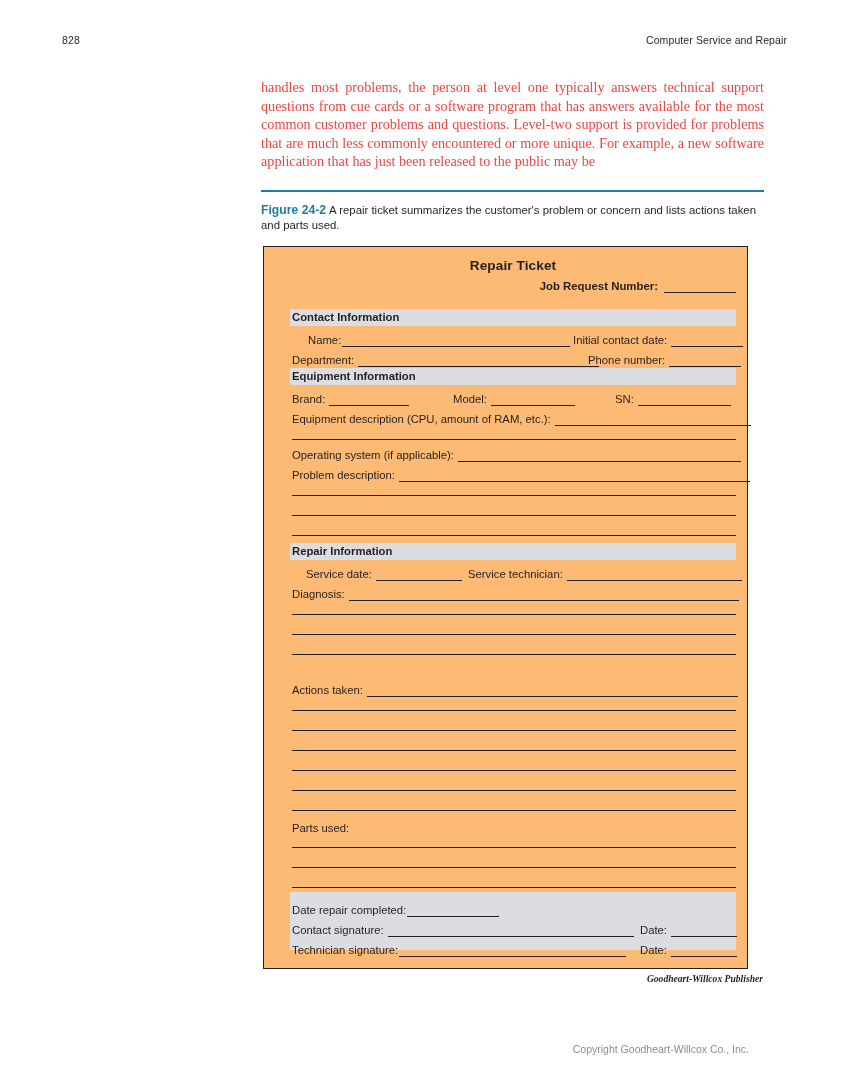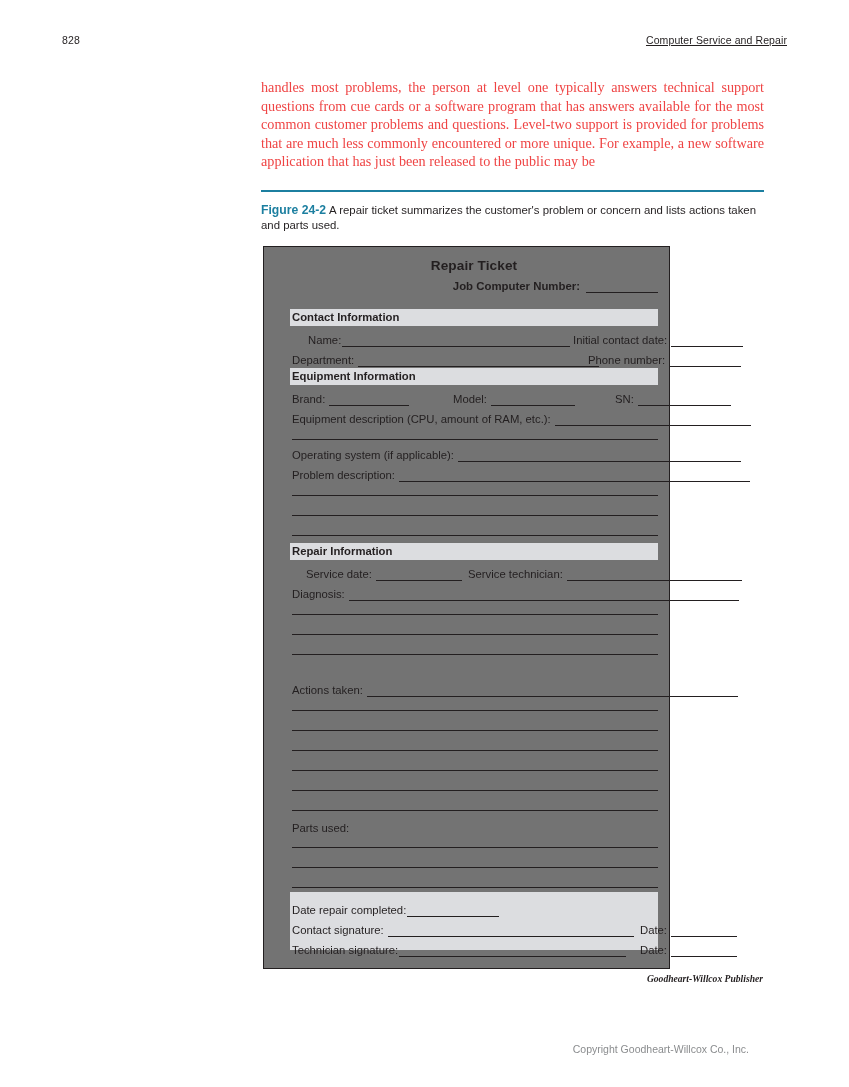--- a/index.html
+++ b/index.html
@@ -31,21 +31,20 @@
     position: absolute;
     left: 0;
     top: 0;
     letter-spacing: 0.2px;
   }
   .running-head .book-title {
     position: absolute;
     right: 0;
     top: 0;
     letter-spacing: 0.1px;
-    text-decoration: underline;
   }
 
   
   .body-copy {
     position: absolute;
     top: 78px;
     left: 261px;
     width: 503px;
     font-family: "Liberation Serif", serif;
     font-size: 14.2px;
@@ -79,25 +78,25 @@
     color: #1c7fa0;
     font-size: 12.2px;
     margin-right: 3px;
   }
 
   
   .form-box {
     position: absolute;
     top: 246px;
     left: 263px;
-    width: 407px;
+    width: 485px;
     height: 723px;
     border: 1.4px solid #231f20;
     box-sizing: border-box;
-    background: #737373;
+    background: #fdba74;
     font-family: "Liberation Sans", sans-serif;
     color: #231f20;
   }
   .form-inner {
     position: absolute;
     left: 26px;
     right: 11px;
     top: 0;
     bottom: 0;
   }
@@ -220,21 +219,21 @@
     <span class="fig-label">Figure 24-2</span><span>A repair ticket summarizes the customer's problem or concern and lists actions taken and parts used.</span>
   </div>
 </div>
 
 <div class="form-box">
   <div class="form-inner">
 
     <div class="form-title">Repair Ticket</div>
 
     <div class="job-request">
-      <span class="lbl">Job Computer Number:</span>
+      <span class="lbl">Job Request Number:</span>
       <span class="jr-line"></span>
     </div>
 
     <div class="band" style="top:62px;">Contact Information</div>
 
     <div class="row" style="top:82px;">
       <span class="fld" style="left:18px;">
         <span class="lbl">Name:</span>
         <span class="blank tight" style="width:228px;"></span>
       </span>

